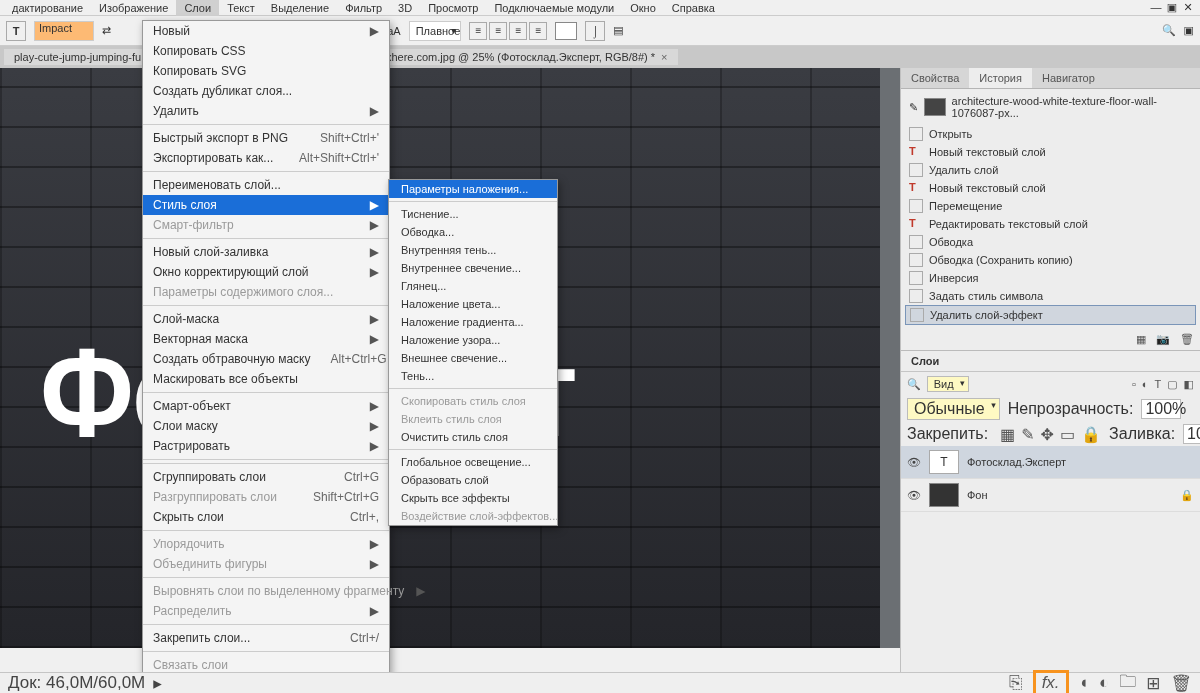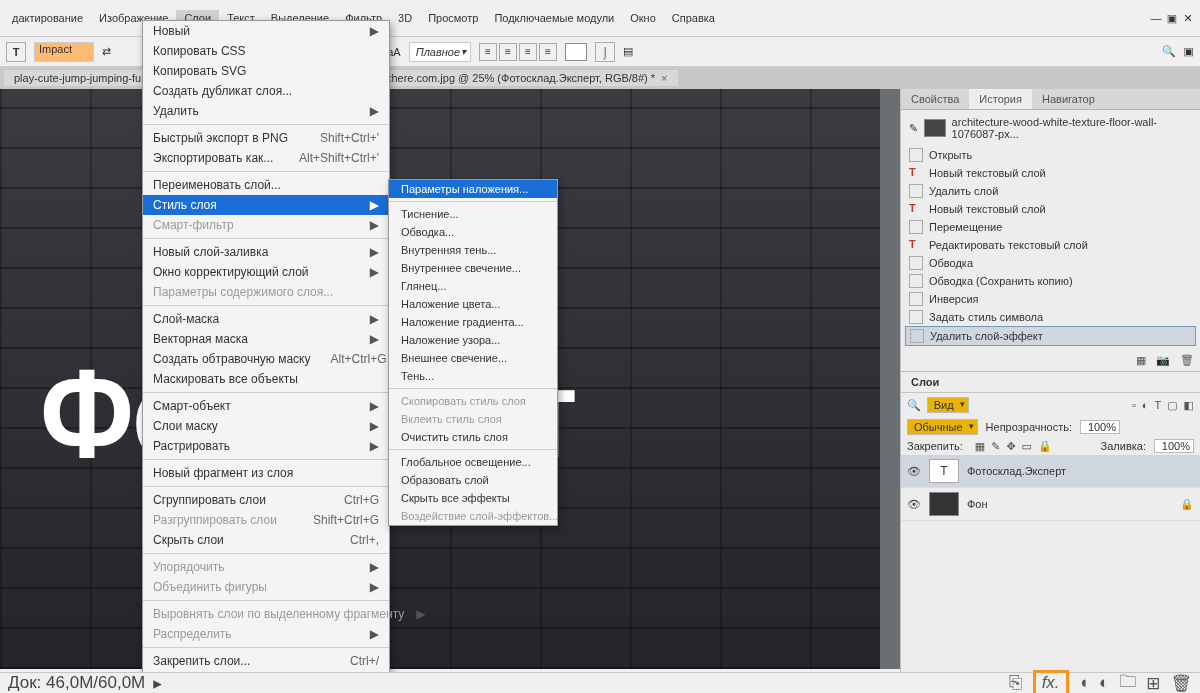--- a/index.html
+++ b/index.html
@@ -1,27 +1,27 @@
 <!DOCTYPE html>
 <html><head>
 <meta charset="utf-8">
 <style>
   * { box-sizing: border-box; margin: 0; padding: 0; font-family: Tahoma, Arial, sans-serif; }
   body { background: #f0f0f0; width: 1200px; height: 693px; overflow: hidden; position: relative; font-size: 11px; color: #333; }
 
-  .menubar { height: 37px; background: #f0f0f0; display: flex; align-items: center; padding: 0 4px; border-bottom: 1px solid #ccc; }
+  .menubar { height: 16px; background: #f0f0f0; display: flex; align-items: center; padding: 0 4px; border-bottom: 1px solid #ccc; }
   .menubar .menu-item { padding: 2px 8px; cursor: default; }
   .menubar .menu-item.active { background: #d0d0d0; }
   .menubar .spacer { flex: 1; }
   .win-controls span { display: inline-block; width: 16px; text-align: center; }
 
   .optionsbar { height: 30px; background: #f0f0f0; display: flex; align-items: center; padding: 0 6px; border-bottom: 1px solid #ccc; gap: 8px; }
   .ob-icon { width: 20px; height: 20px; border: 1px solid #aaa; display: flex; align-items: center; justify-content: center; font-weight: bold; }
   .ob-input { width: 60px; height: 20px; border: 1px solid #ccc; background: #fdba74; padding: 0 4px; }
-  .ob-select { height: 20px; border: 1px solid #ccc; background: #fff; padding: 0 10px 0 6px; position: relative; display: flex; align-items: center; font-style: italic; }
+  .ob-select { height: 20px; border: 1px solid #ccc; background: #fff; padding: 0 0 0 6px; position: relative; display: flex; align-items: center; }
   .ob-select::after { content: "▾"; position: absolute; right: 4px; font-size: 10px; }
   .ob-align { display: flex; gap: 2px; }
   .ob-align span { width: 18px; height: 18px; border: 1px solid #aaa; display: flex; align-items: center; justify-content: center; font-size: 10px; }
   .ob-swatch { width: 22px; height: 18px; background: #fff; border: 1px solid #888; }
   .ob-right { margin-left: auto; display: flex; gap: 8px; }
 
   .tabstrip { height: 22px; background: #c8c8c8; color: #333; display: flex; align-items: center; padding: 0 4px; font-size: 11px; }
   .tab { padding: 2px 10px; background: #d8d8d8; display: flex; align-items: center; gap: 6px; }
   .tab + .tab { margin-left: 2px; }
   .tab .x { color: #666; }
@@ -57,23 +57,23 @@
   .hist-head { display: flex; align-items: center; gap: 6px; padding: 2px 4px 6px; }
   .hist-thumb { width: 24px; height: 18px; background: #444; border: 1px solid #888; }
   .hist-list .h-item { display: flex; align-items: center; gap: 6px; padding: 2px 4px; }
   .h-icon { width: 14px; height: 14px; border: 1px solid #aaa; display: inline-block; }
   .h-item.selected { background: #d0d6de; border: 1px solid #7a95b8; }
   .panel-foot { display: flex; gap: 10px; justify-content: flex-end; padding: 4px 6px; color: #555; }
 
   .layers-panel { background: #ededed; border-top: 1px solid #bbb; flex: 1; display: flex; flex-direction: column; }
   .lp-tab { padding: 4px 10px; background: #ededed; font-weight: bold; font-size: 11px; border-bottom: 1px solid #c5c5c5; display: inline-block; }
   .lp-controls { display: flex; align-items: center; gap: 6px; padding: 4px 6px; font-size: 11px; }
-  .lp-select { border: 1px solid #bbb; background: #eab308; padding: 1px 14px 1px 6px; position: relative; }
+  .lp-select { border: 1px solid #bbb; background: #fef9c3; padding: 1px 14px 1px 6px; position: relative; }
   .lp-select::after { content: "▾"; position: absolute; right: 3px; font-size: 9px; }
-  .lp-row { display: flex; align-items: center; gap: 8px; padding: 2px 6px; font-size: 11px; }
+  .lp-row { display: flex; align-items: center; gap: 8px; padding: 2px 6px; font-size: 16px; }
   .lp-icons { margin-left: auto; display: flex; gap: 6px; color: #555; }
   .lp-filtericons { margin-left: auto; display: flex; gap: 6px; color: #555; }
   .lp-pct { width: 40px; border: 1px solid #bbb; background: #fff; padding: 0 3px; text-align: right; }
   .layer-list { flex: 1; }
   .layer-list .layer { display: flex; align-items: center; gap: 8px; padding: 4px 6px; border-bottom: 1px solid #ddd; }
   .layer.selected { background: #cfd6df; }
   .eye { width: 14px; text-align: center; color: #444; }
   .l-thumb { width: 30px; height: 24px; background: #333; border: 1px solid #888; display: flex; align-items: center; justify-content: center; color: #fff; font-size: 12px; }
   .lock { margin-left: auto; color: #666; }
 
@@ -325,23 +325,20 @@
     </div>
     <div class="dd-item">
       <span>Слои маску</span>
       <span class="arrow">▶</span>
     </div>
     <div class="dd-item">
       <span>Растрировать</span>
       <span class="arrow">▶</span>
     </div>
     <div class="dd-sep"></div>
-    <div class="dd-item">
-      <span>Новый фрагмент из слоя</span>
-    </div>
     <div class="dd-sep"></div>
     <div class="dd-item">
       <span>Сгруппировать слои</span>
       <span class="shortcut">Ctrl+G</span>
     </div>
     <div class="dd-item disabled">
       <span>Разгруппировать слои</span>
       <span class="shortcut">Shift+Ctrl+G</span>
     </div>
     <div class="dd-item">

